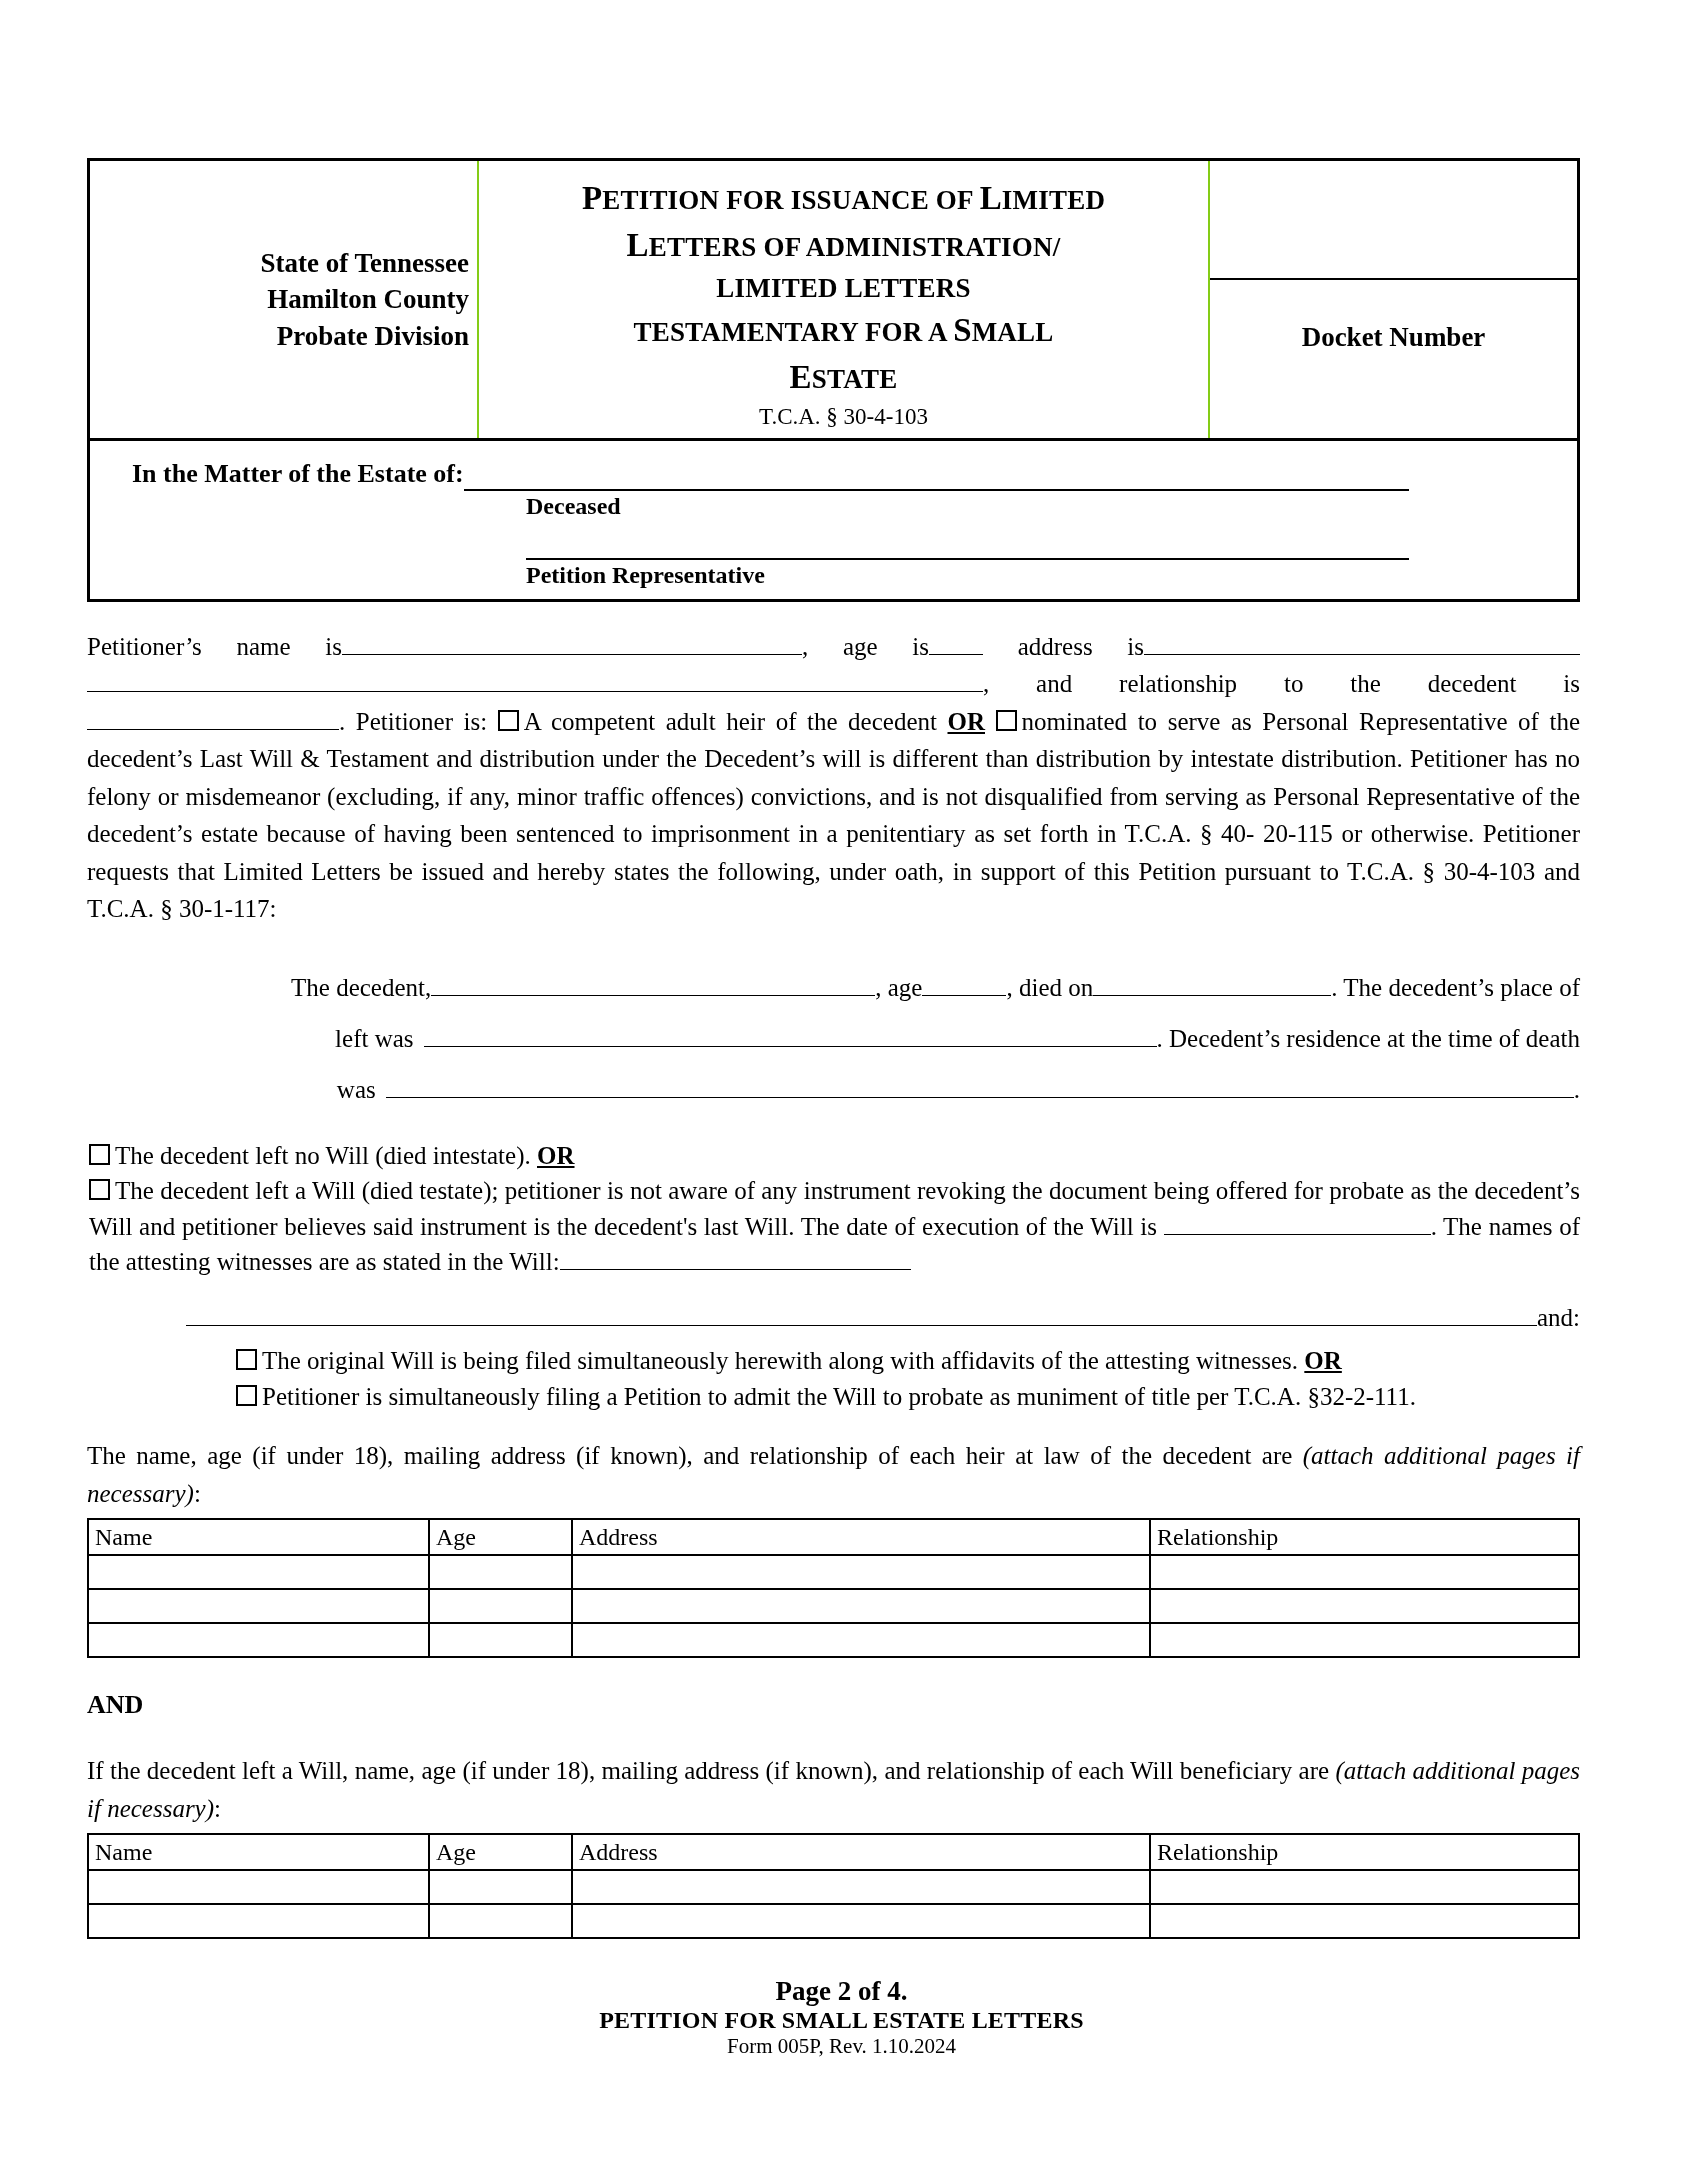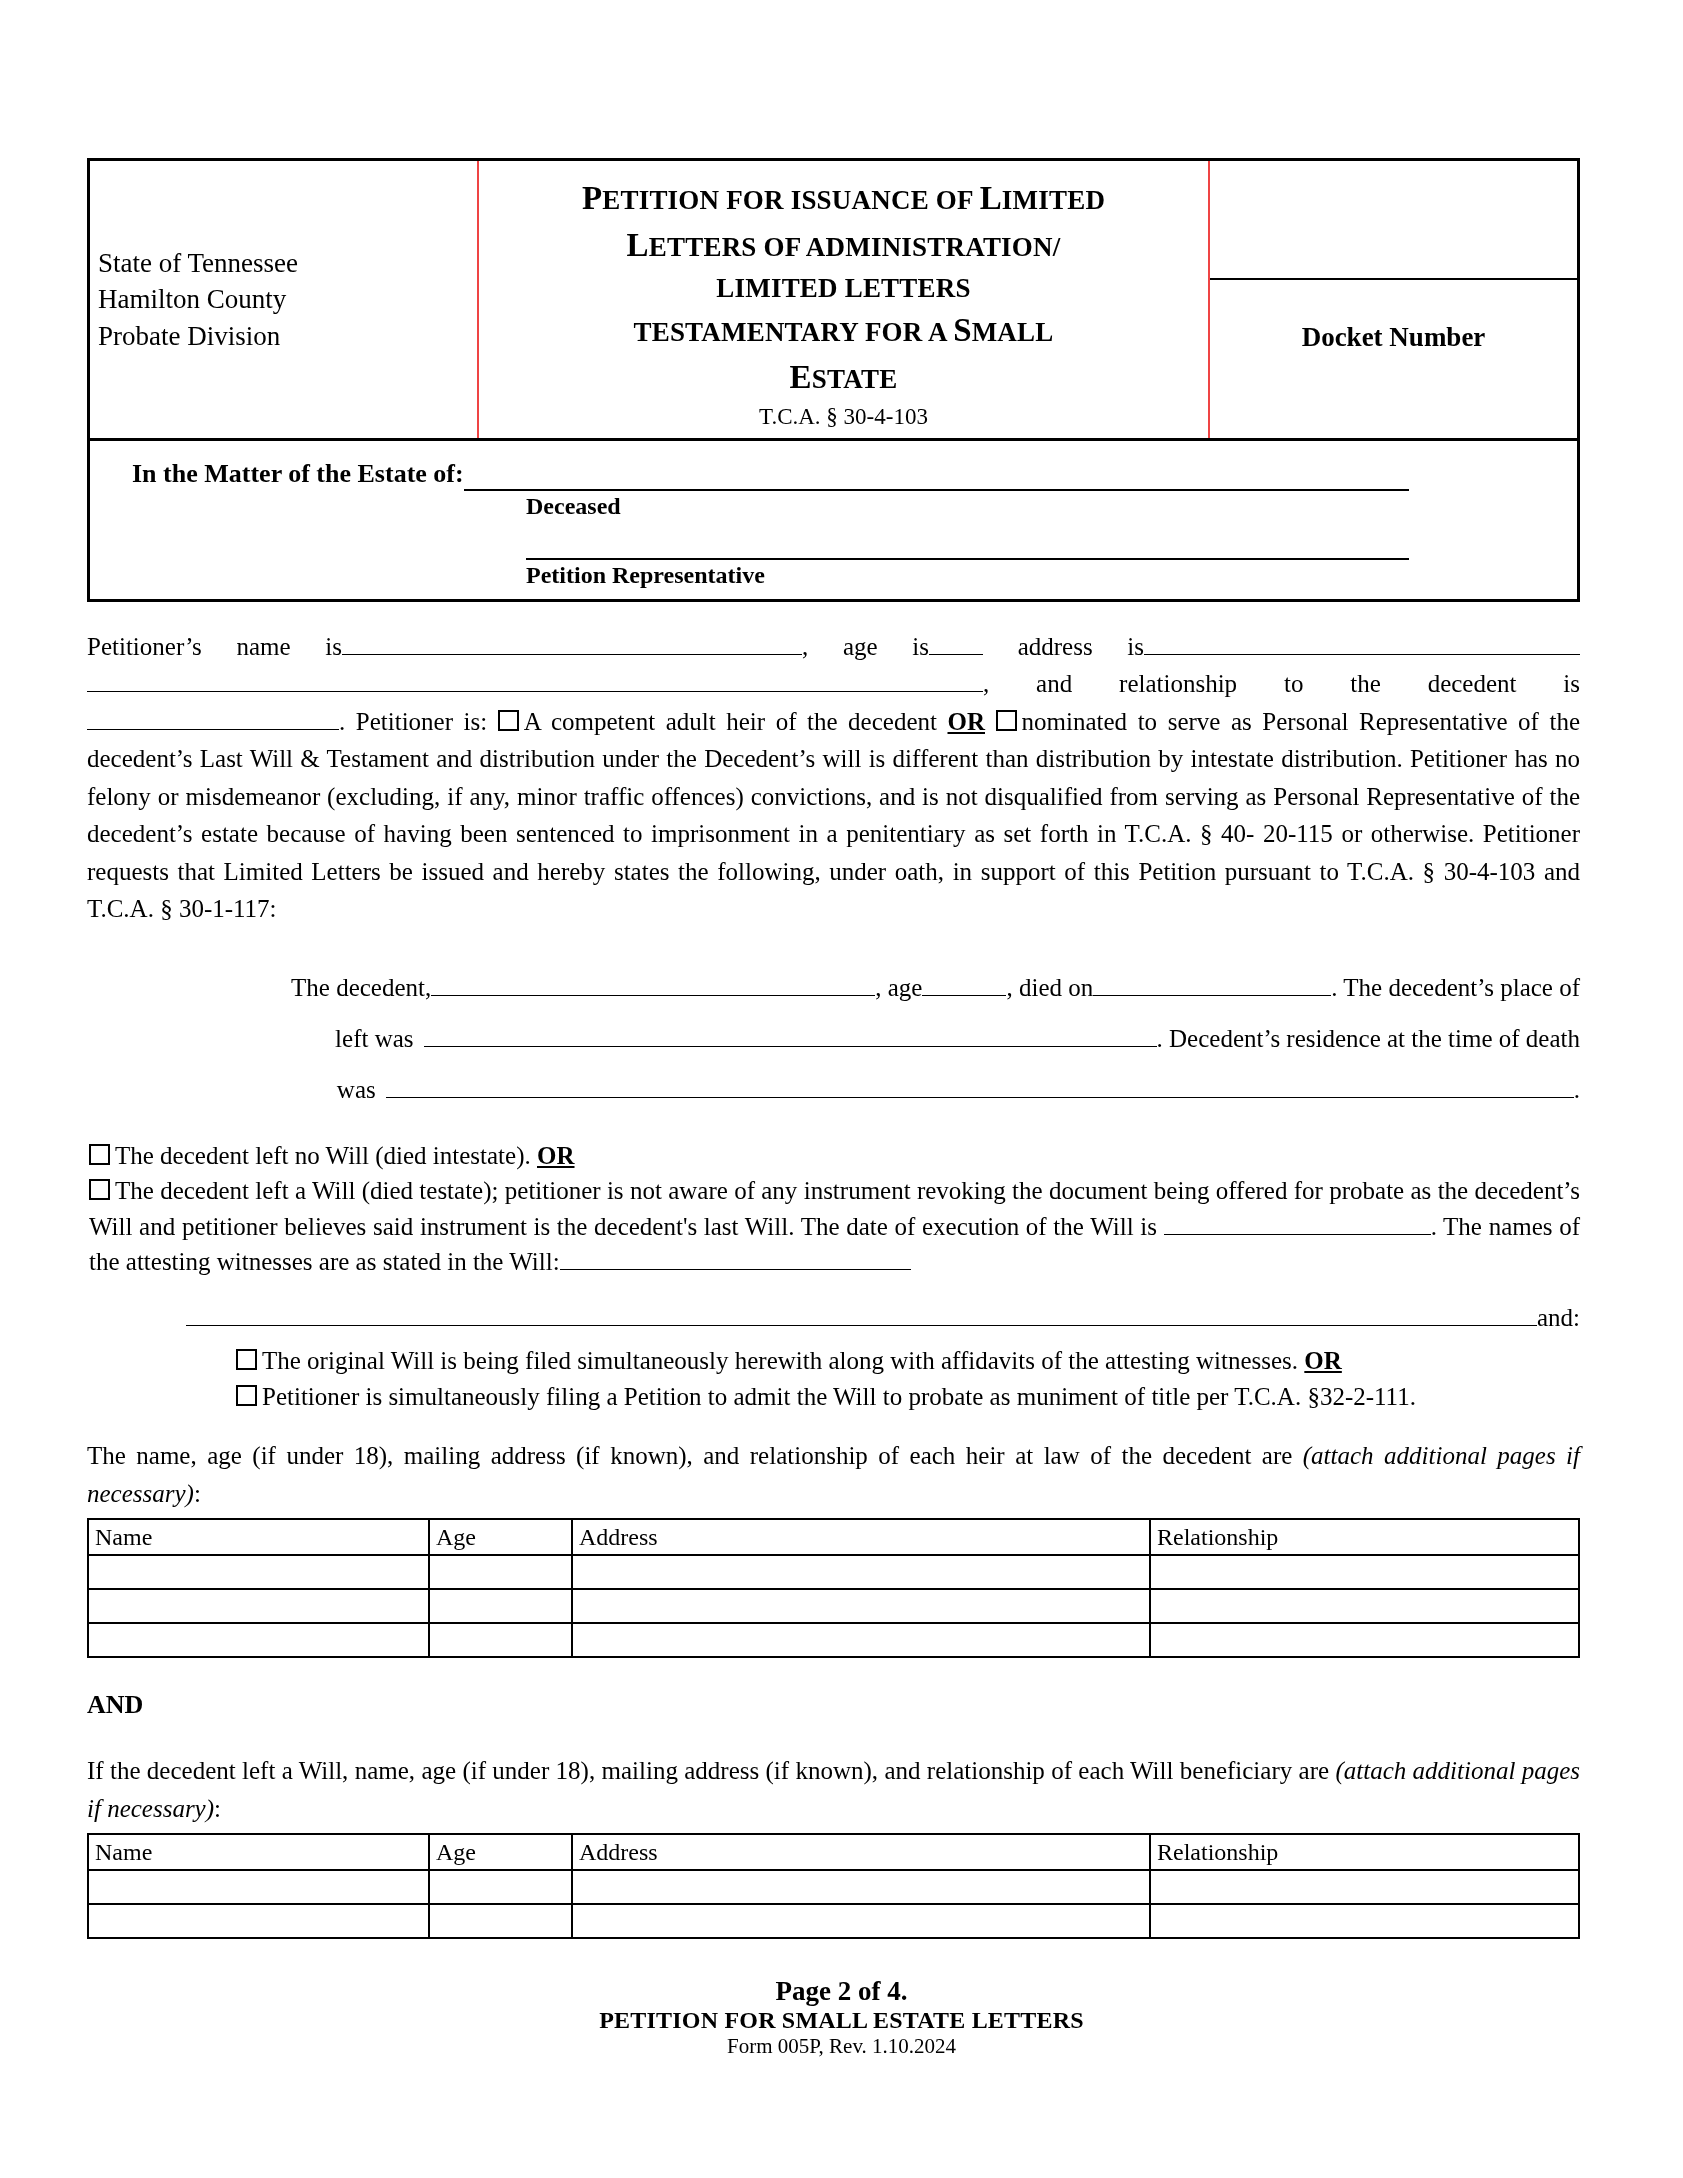--- a/index.html
+++ b/index.html
@@ -28,28 +28,28 @@
   }
 
   
   .hdr-table {
     width: 100%;
     border-collapse: collapse;
     border: 3px solid #000;
     table-layout: fixed;
   }
   .hdr-table td {
-    border: 2px solid #ef4444;
+    border: 2px solid #84cc16;
     vertical-align: middle;
     padding: 6px 8px;
   }
   .cell-state {
     width: 371px;
-    text-align: left;
-    font-weight: normal;
+    text-align: right;
+    font-weight: bold;
     font-size: 27px;
     line-height: 1.35;
   }
   .cell-title {
     text-align: center;
     font-weight: bold;
     padding-top: 14px !important;
     padding-bottom: 8px !important;
   }
   .title-line {

